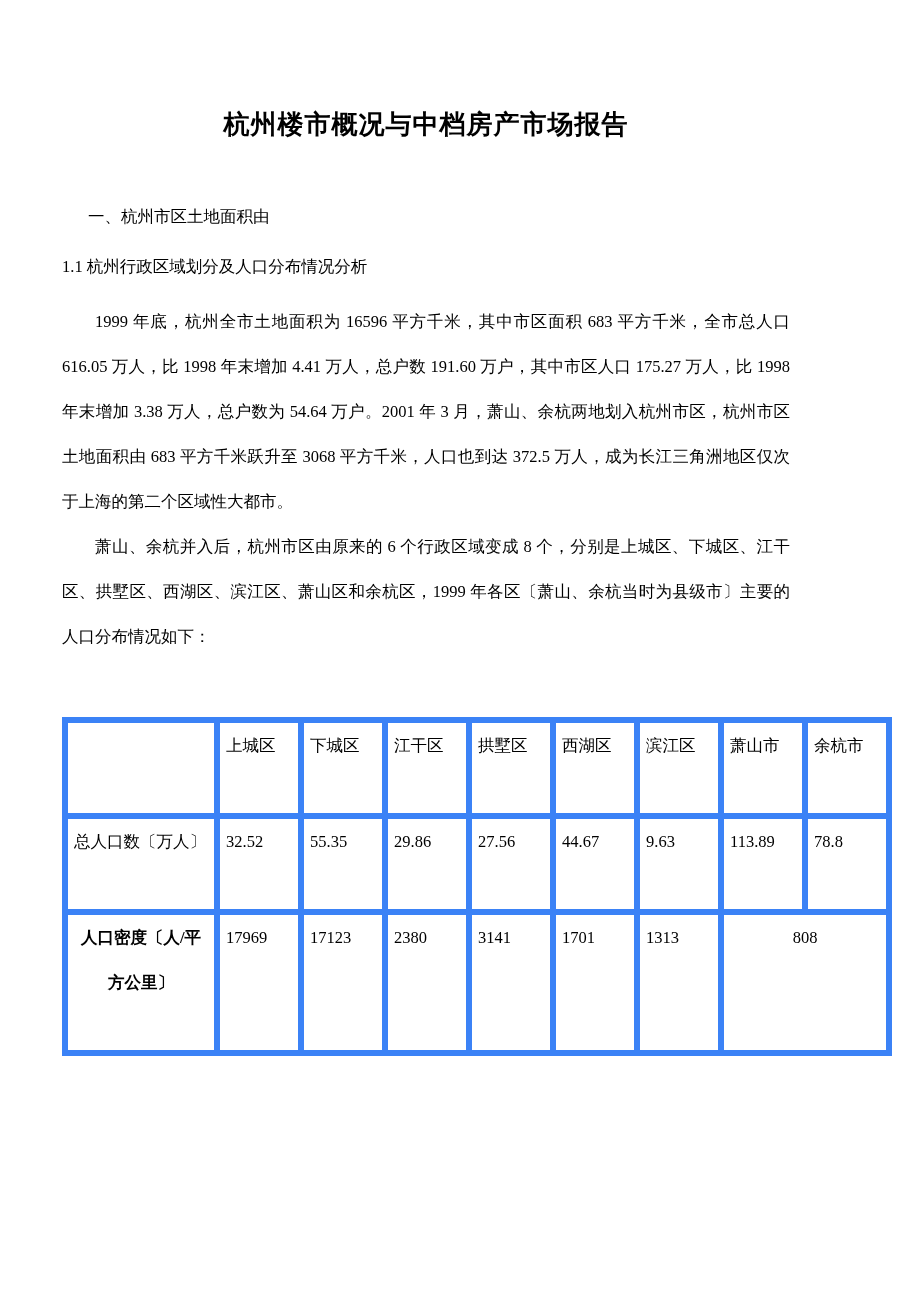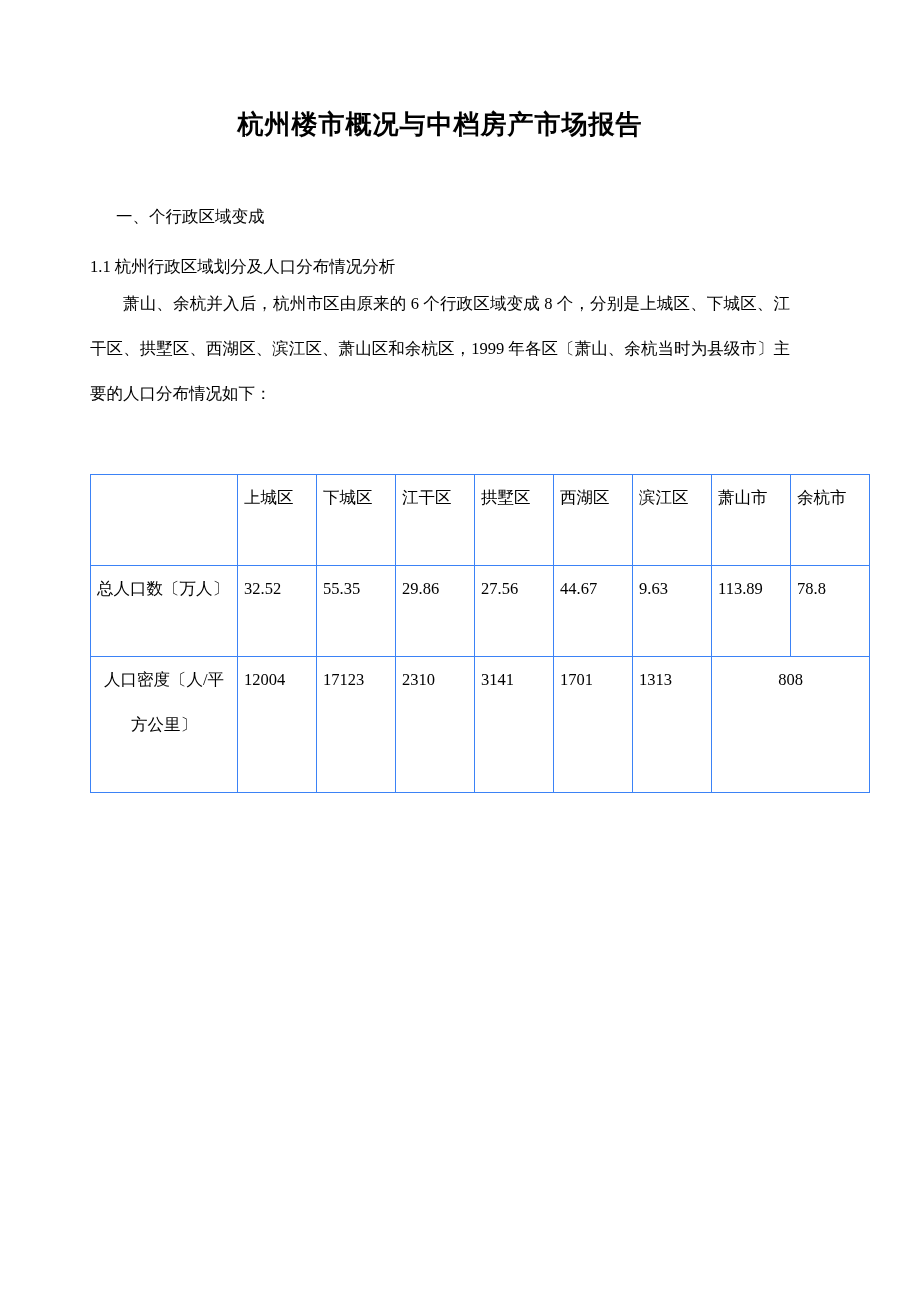--- a/index.html
+++ b/index.html
@@ -11,21 +11,21 @@
     font-family: "Liberation Serif", "DejaVu Serif", serif;
     color: #000000;
   }
   .page {
     position: relative;
     width: 920px;
     height: 1302px;
     margin: 0 auto;
     background: #ffffff;
     box-sizing: border-box;
-    padding: 0 130px 0 90px;
+    padding: 0 130px 0 62px;
     overflow: hidden;
   }
   .doc-title {
     margin: 0;
     padding-top: 108px;
     text-align: center;
     font-size: 26px;
     font-weight: bold;
     letter-spacing: 1px;
     line-height: 1.3;
@@ -61,49 +61,50 @@
   .para-block-1 { padding-top: 18px; }
   .para-block-2 { padding-top: 0px; }
 
   table.pop-table {
     border-collapse: collapse;
     width: 660px;
     margin-top: 58px;
     table-layout: fixed;
   }
   table.pop-table td {
-    border: 1px solid #3b82f6;
+    border: 6px solid #3b82f6;
     font-size: 16.5px;
     line-height: 45px;
     vertical-align: top;
     padding: 0 6px;
     word-break: break-all;
   }
   td.col-label { width: 134px; }
   td.col-d { width: 66px; }
   td.col-merge { text-align: center; }
   td.blank-corner { }
   td.hdr { }
   td.rowlabel-1 { text-align: left; margin-top: 25px; }
-  td.rowlabel-2 { text-align: center; }
+  td.rowlabel-2 { text-align: center; font-weight: bold; }
   .cell-h2 { height: 90px; }
   .cell-h3 { height: 135px; }
 </style>
 </head>
 <body>
 
 <div class="page">
 
   <h1 class="doc-title">杭州楼市概况与中档房产市场报告</h1>
 
-  <p class="heading-1">一、个行政区域变成</p>
+  <p class="heading-1">一、杭州市区土地面积由</p>
 
 
   <p class="heading-3">1.1  杭州行政区域划分及人口分布情况分析</p>
 
+  <p class="body-para para-block-1">1999 年底，杭州全市土地面积为 16596 平方千米，其中市区面积 683 平方千米，全市总人口 616.05 万人，比 1998 年末增加 4.41 万人，总户数 191.60 万户，其中市区人口 175.27 万人，比 1998 年末增加 3.38 万人，总户数为 54.64 万户。2001 年 3 月，萧山、余杭两地划入杭州市区，杭州市区土地面积由 683 平方千米跃升至 3068 平方千米，人口也到达 372.5 万人，成为长江三角洲地区仅次于上海的第二个区域性大都市。</p>
 
   <p class="body-para para-block-2">萧山、余杭并入后，杭州市区由原来的 6 个行政区域变成 8 个，分别是上城区、下城区、江干区、拱墅区、西湖区、滨江区、萧山区和余杭区，1999 年各区〔萧山、余杭当时为县级市〕主要的人口分布情况如下：</p>
 
   <table class="pop-table">
     <tbody>
       <tr>
         <td class="col-label blank-corner cell-h2"></td>
         <td class="col-d hdr">上城区</td>
         <td class="col-d hdr">下城区</td>
         <td class="col-d hdr">江干区</td>
@@ -121,23 +122,23 @@
         <td class="col-d">29.86</td>
         <td class="col-d">27.56</td>
         <td class="col-d">44.67</td>
         <td class="col-d">9.63</td>
         <td class="col-d">113.89</td>
         <td class="col-d">78.8</td>
       </tr>
 
       <tr>
         <td class="col-label rowlabel-2 cell-h3">人口密度〔人/平方公里〕</td>
-        <td class="col-d">12004</td>
+        <td class="col-d">17969</td>
         <td class="col-d">17123</td>
-        <td class="col-d">2310</td>
+        <td class="col-d">2380</td>
         <td class="col-d">3141</td>
         <td class="col-d">1701</td>
         <td class="col-d">1313</td>
         <td class="col-d col-merge" colspan="2">808</td>
       </tr>
     </tbody>
   </table>
 
 </div>
 

